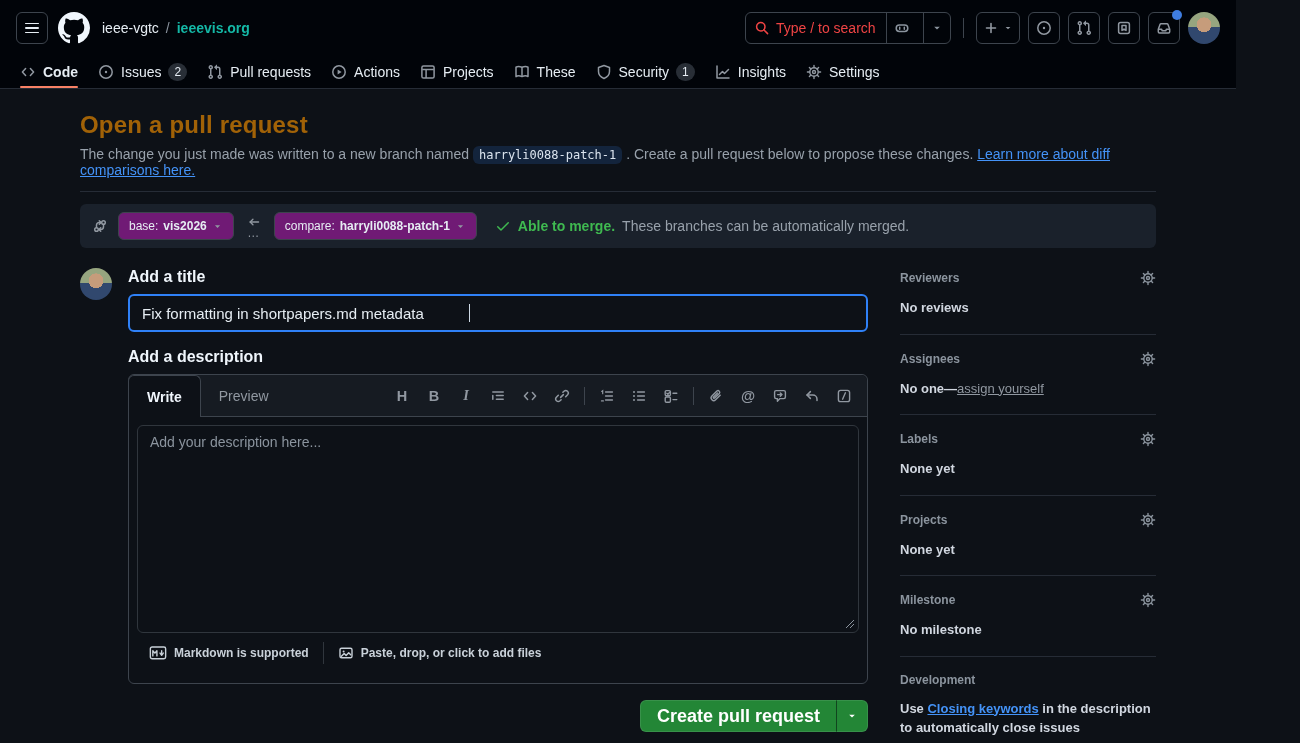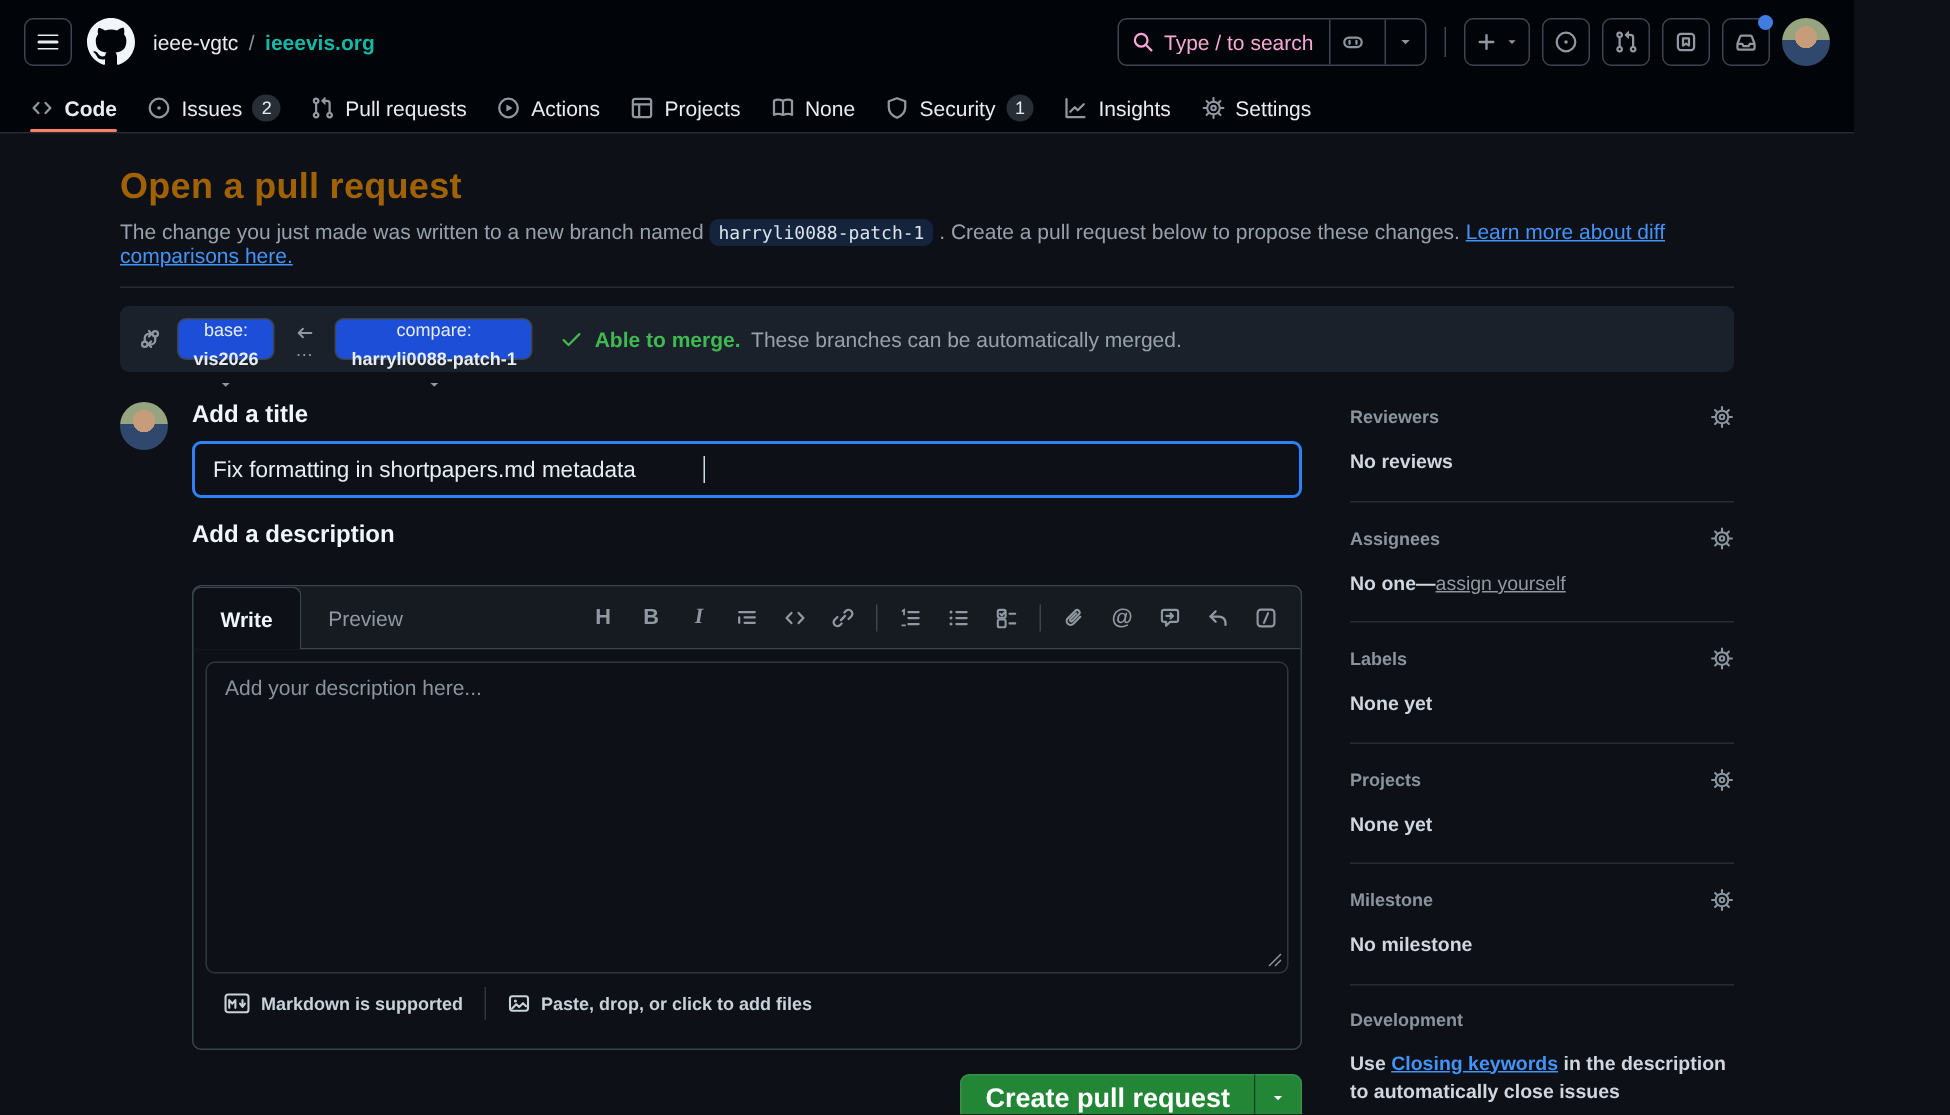--- a/index.html
+++ b/index.html
@@ -13,21 +13,21 @@
   .hamburger { width:32px; height:32px; border:1px solid #3d444d; border-radius:6px; background:transparent;
     display:flex; flex-direction:column; justify-content:center; align-items:center; gap:3px; cursor:pointer; }
   .hamburger i { display:block; width:14px; height:1.6px; background:#e6edf3; border-radius:1px; }
   .gh-logo { width:32px; height:32px; color:#f0f6fc; display:flex; align-items:center; }
   .crumb { font-size:14px; display:flex; align-items:center; gap:7px; margin-left:2px; }
   .crumb .owner { color:#e6edf3; }
   .crumb .sep { color:#8b949e; }
   .crumb .repo { color:#14b8a6; font-weight:700; }
   .topbar-right { margin-left:auto; display:flex; align-items:center; gap:8px; }
   .search-pill { width:206px; height:32px; border:1px solid #3d444d; border-radius:6px; display:flex; align-items:center;
-    padding:0 0 0 8px; color:#f9a8d4; font-size:14px; gap:6px; }
+    padding:0 0 0 8px; color:#ef4444; font-size:14px; gap:6px; }
   .search-pill .ph { flex:1; white-space:nowrap; overflow:hidden; }
   .pill-seg { height:100%; display:flex; align-items:center; padding:0 7px; border-left:1px solid #3d444d; color:#8b949e; }
   .tb-divider { width:1px; height:20px; background:#3d444d; margin:0 4px; }
   .iconbtn { position:relative; height:32px; min-width:32px; border:1px solid #3d444d; border-radius:6px; background:transparent;
     color:#9198a1; display:flex; align-items:center; justify-content:center; gap:4px; cursor:pointer; padding:0 6px; }
   .dot { position:absolute; top:-3px; right:-3px; width:10px; height:10px; border-radius:50%; background:#3f7de0; }
   .avatar { width:32px; height:32px; border-radius:50%;
     background: radial-gradient(circle at 50% 40%, #c69c7b 0 29%, rgba(0,0,0,0) 30%),
                 linear-gradient(#96a57f 0 46%, #31486e 46%); flex:0 0 auto; }
   .navrow { height:32px; display:flex; align-items:stretch; padding:0 12px; gap:4px; }
@@ -40,41 +40,41 @@
   
   .container { width:1076px; margin:0 auto; padding-top:22px; }
   h1.page-title { font-size:24px; font-weight:600; color:#a16207; letter-spacing:.2px; }
   .subtitle { margin-top:7px; font-size:14px; color:#98a1ab; }
   .branch-code { font-family:"DejaVu Sans Mono","Liberation Mono",monospace; font-size:12px; color:#dbe4ee;
     background:rgba(56,139,253,0.16); padding:2px 6px; border-radius:6px; }
   a.link { color:#4493f8; text-decoration:underline; cursor:pointer; }
   hr.rule { border:none; border-top:1px solid #262c36; margin-top:13px; }
   .compare-bar { margin-top:12px; height:44px; background:#1a212b; border-radius:6px; display:flex; align-items:center; padding:0 12px; gap:10px; }
   .compare-bar .cicon { color:#9198a1; display:flex; }
-  .branch-btn { height:28px; background:#1d4ed8; border:1px solid #3d444d; border-radius:6px; display:flex; align-items:center;
-    gap:5px; padding:0 10px; font-size:12px; color:#e6edf3; cursor:pointer;flex-direction:column; }
+  .branch-btn { height:28px; background:#701a75; border:1px solid #3d444d; border-radius:6px; display:flex; align-items:center;
+    gap:5px; padding:0 10px; font-size:12px; color:#e6edf3; cursor:pointer; }
   .branch-btn b { font-weight:700; }
   .caret { display:flex; color:#9198a1; }
   .range { display:flex; flex-direction:column; align-items:center; color:#9198a1; line-height:8px; margin:0 2px; }
   .range .dots { font-size:12px; letter-spacing:1px; }
   .merge-status { display:flex; align-items:center; gap:7px; font-size:14px; margin-left:8px; }
   .merge-status .ok { color:#3fb950; display:flex; }
   .merge-status b { color:#3fb950; font-weight:700; }
   .merge-status .rest { color:#98a1ab; }
 
   .content-row { display:flex; margin-top:20px; gap:32px; }
   .main-col { width:788px; display:flex; gap:16px; }
   .form-col { flex:1; min-width:0; }
   .field-label { font-size:16px; font-weight:700; color:#f0f6fc; }
   .title-input { margin-top:8px; height:38px; border:2px solid #2f81f7; border-radius:6px; background:#0d1117;
     display:flex; align-items:center; padding:0 12px; font-size:15px; color:#e6edf3; cursor:text;gap:44px; }
   .tcaret { display:inline-block; width:1.5px; height:18px; background:#cdd9e5; margin-left:1px; }
   .desc-label { margin-top:16px; }
 
-  .editor { margin-top:24px; border:1px solid #3d444d; border-radius:6px; background:#0d1117; }
+  .editor { margin-top:8px; border:1px solid #3d444d; border-radius:6px; background:#0d1117; }
   .editor-head { display:flex; align-items:stretch; background:#161b22; border-bottom:1px solid #3d444d;
     border-radius:6px 6px 0 0; height:42px; }
   .tab { display:flex; align-items:center; padding:0 18px; font-size:14px; color:#9198a1; cursor:pointer; }
   .tab.active { background:#0d1117; color:#f0f6fc; font-weight:700; border:1px solid #3d444d; border-bottom-color:#0d1117;
     border-top-left-radius:6px; border-bottom:none; margin:0 0 -1px -1px; border-top-left-radius:6px; border-top-right-radius:6px; position:relative; }
   .toolbar { margin-left:auto; display:flex; align-items:center; gap:2px; padding-right:8px; }
   .tool { width:30px; height:28px; display:flex; align-items:center; justify-content:center; color:#9198a1; border-radius:6px; cursor:pointer; }
   .tool.txt { font-size:14.5px; font-weight:700; }
   .tool.itl { font-style:italic; font-family:"Liberation Serif",serif; }
   .tgroup-div { width:1px; height:18px; background:#3d444d; margin:0 5px; }
@@ -229,21 +229,21 @@
           </span>
         <span class="label">Projects</span>
       </div>
       <div class="navtab">
         <span class="nicon">
             <svg width="16" height="16" viewBox="0 0 16 16" fill="none" stroke="currentColor" stroke-width="1.5" stroke-linejoin="round">
               <path d="M2 3.2c1.5-1 3.5-1 6 0 2.5-1 4.5-1 6 0v9.4c-1.5-1-3.5-1-6 0-2.5-1-4.5-1-6 0Z"></path>
               <path d="M8 3.2v9.4"></path>
             </svg>
           </span>
-        <span class="label">None</span>
+        <span class="label">These</span>
       </div>
       <div class="navtab">
         <span class="nicon">
             <svg width="16" height="16" viewBox="0 0 16 16" fill="none" stroke="currentColor" stroke-width="1.5" stroke-linejoin="round">
               <path d="M8 1.5l5.5 2v4c0 3.2-2.2 5.6-5.5 7-3.3-1.4-5.5-3.8-5.5-7v-4Z"></path>
             </svg>
           </span>
         <span class="label">Security</span>
         <span class="count">1</span>
       </div>

